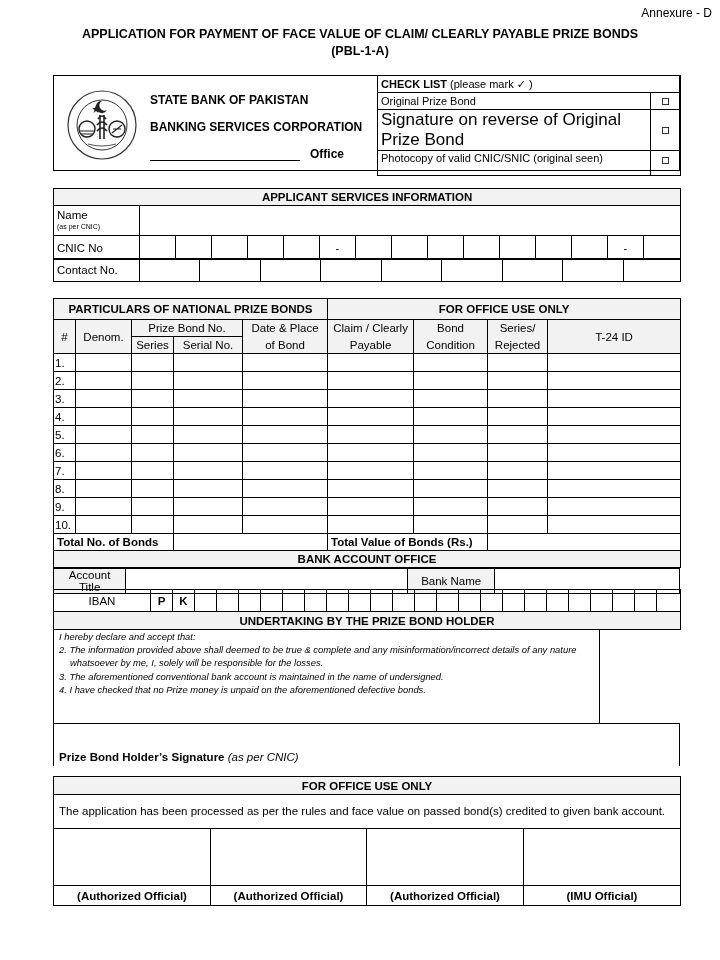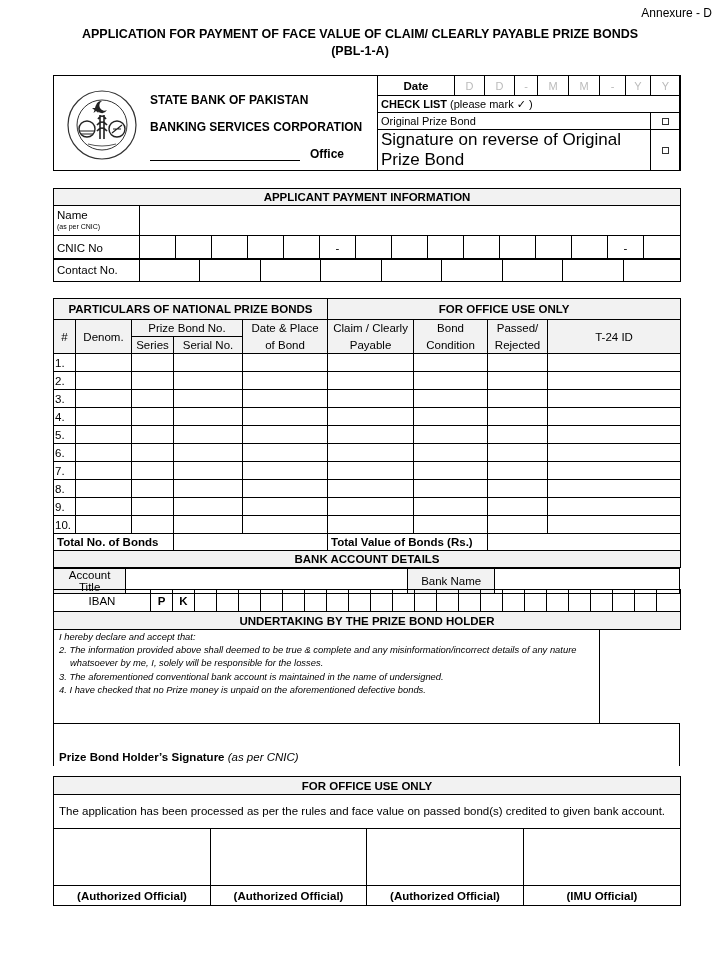--- a/index.html
+++ b/index.html
@@ -62,42 +62,35 @@
       <col style="width:30px">
       <col style="width:30px">
       <col style="width:23px">
       <col style="width:31px">
       <col style="width:31px">
       <col style="width:26px">
       <col style="width:25px">
       <col style="width:30px">
   </colgroup>
   <tbody>
-      <tr style="height:20px">
-    <td class="b c">Date</td>
-    <td class="faint">D</td>
-    <td class="faint">D</td>
-    <td class="faint">-</td>
-    <td class="faint">M</td>
-    <td class="faint">M</td>
-    <td class="faint">-</td>
-    <td class="faint">Y</td>
-    <td class="faint">Y</td>
-  </tr>
   <tr style="height:17px">
     <td colspan="9" style="font-size:11px"><span class="b">CHECK LIST</span> <span>(please mark ✓ )</span></td>
   </tr>
   <tr style="height:17px">
     <td colspan="8" style="font-size:11px">Original Prize Bond</td>
     <td class="c"><span class="checkbox"></span></td>
   </tr>
   <tr style="height:17px">
     <td colspan="8" style="font-size:17px">Signature on reverse of Original Prize Bond</td>
     <td class="c"><span class="checkbox"></span></td>
   </tr>
+  <tr style="height:25px">
+    <td colspan="8" style="font-size:11px; vertical-align:top; padding-top:1px">Photocopy of valid CNIC/SNIC (original seen)</td>
+    <td class="c" style="vertical-align:top; padding-top:3px"><span class="checkbox"></span></td>
+  </tr>
 </tbody>
   </table>
 
 <table style="left:53px; top:188px; width:627px;">
   <colgroup>
     <col style="width:86px">
     <col style="width:36px">
       <col style="width:36px">
       <col style="width:36px">
       <col style="width:36px">
@@ -108,21 +101,21 @@
       <col style="width:36px">
       <col style="width:36px">
     <col style="width:36px">
       <col style="width:36px">
       <col style="width:36px">
       <col style="width:36px">
       <col style="width:37px">
   </colgroup>
   <tbody>
       <tr style="height:17px">
-    <td colspan="16" class="b c gray">APPLICANT PAYMENT INFORMATION</td>
+    <td colspan="16" class="b c gray">APPLICANT SERVICES INFORMATION</td>
   </tr>
   <tr style="height:30px">
     <td style="line-height:12px">
       <div>Name</div>
       <div style="font-size:7px">(as per CNIC)</div>
     </td>
     <td colspan="15"></td>
   </tr>
   <tr style="height:24px">
     <td>CNIC No</td>
@@ -190,21 +183,21 @@
     <td colspan="5" class="b c gray">PARTICULARS OF NATIONAL PRIZE BONDS</td>
     <td colspan="4" class="b c gray">FOR OFFICE USE ONLY</td>
   </tr>
   <tr style="height:17px">
     <td rowspan="2" class="c gray">#</td>
     <td rowspan="2" class="c gray">Denom.</td>
     <td colspan="2" class="c gray">Prize Bond No.</td>
     <td class="c gray" style="border-bottom:none">Date &amp; Place</td>
     <td class="c gray" style="border-bottom:none">Claim / Clearly</td>
     <td class="c gray" style="border-bottom:none">Bond</td>
-    <td class="c gray" style="border-bottom:none">Passed/</td>
+    <td class="c gray" style="border-bottom:none">Series/</td>
     <td rowspan="2" class="c gray">T-24 ID</td>
   </tr>
   <tr style="height:17px">
     <td class="c gray">Series</td>
     <td class="c gray">Serial No.</td>
     <td class="c gray" style="border-top:none">of Bond</td>
     <td class="c gray" style="border-top:none">Payable</td>
     <td class="c gray" style="border-top:none">Condition</td>
     <td class="c gray" style="border-top:none">Rejected</td>
   </tr>
@@ -318,21 +311,21 @@
         <td></td>
         <td></td>
       </tr>
   <tr style="height:17px">
     <td colspan="3" class="b">Total No. of Bonds</td>
     <td colspan="2"></td>
     <td colspan="2" class="b">Total Value of Bonds (Rs.)</td>
     <td colspan="2"></td>
   </tr>
   <tr style="height:17px">
-    <td colspan="9" class="b c gray">BANK ACCOUNT DETAILS</td>
+    <td colspan="9" class="b c gray">BANK ACCOUNT OFFICE</td>
   </tr>
 </tbody>
   </table>
 
 <table style="left:53px; top:568px; width:627px;">
   <colgroup>
     <col style="width:70px">
     <col style="width:21px">
       <col style="width:21px">
       <col style="width:21px">

